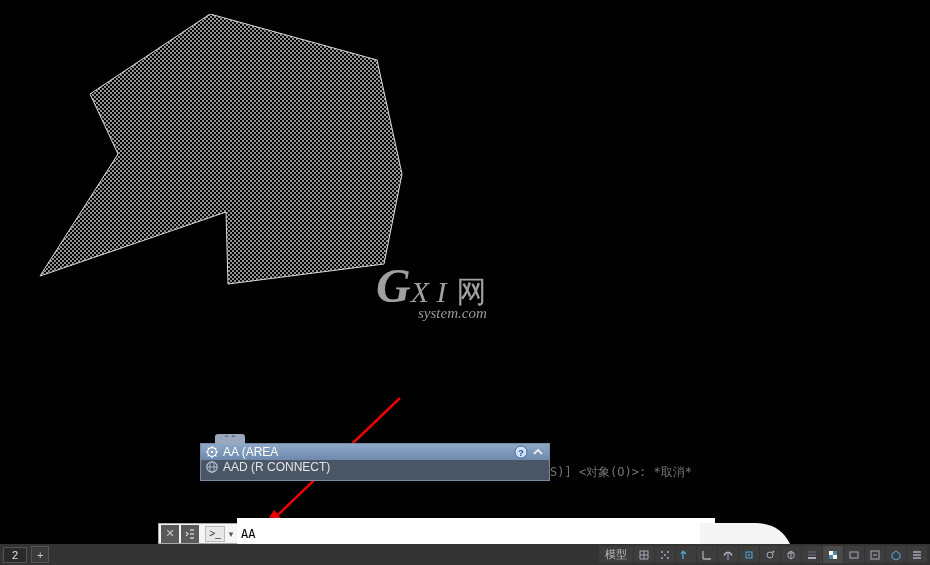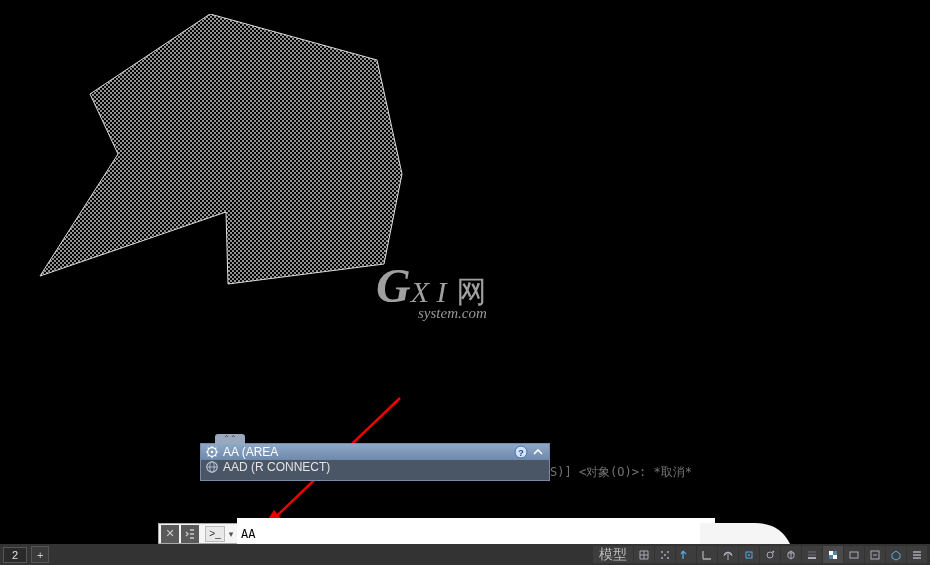--- a/index.html
+++ b/index.html
@@ -260,21 +260,21 @@
   padding: 0 3px;
   background: #3d3d3d;
   display: flex;
   align-items: center;
   justify-content: center;
   color: #bbb;
   font-size: 10px;
 }
 .sb-btn.active { background: #4a4a4a; }
 .sb-model {
-  font-size: 14px;
+  font-size: 11px;
   padding: 0 6px;
 }
 </style>
 </head>
 <body>
 
 <div class="canvas">
 
   <svg class="polygon-shape" viewBox="0 0 380 280">
     <defs>

